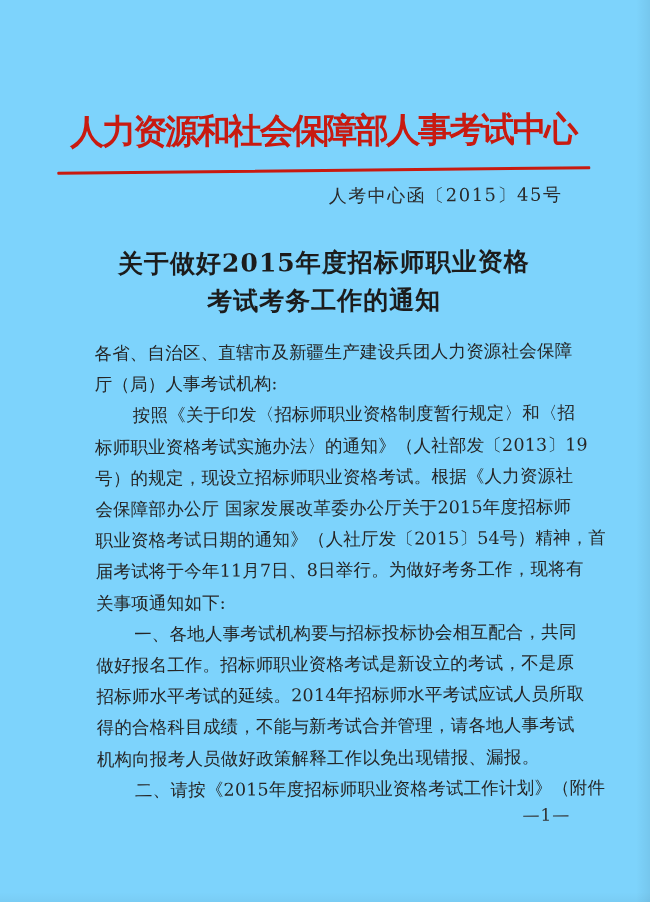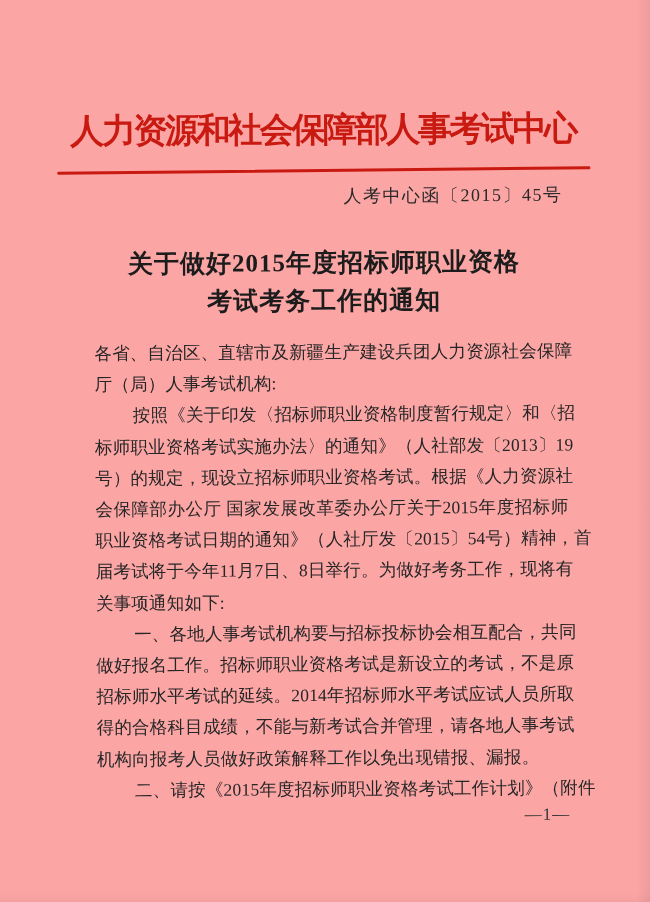--- a/index.html
+++ b/index.html
@@ -8,23 +8,22 @@
     width: 650px;
     height: 902px;
     background: #ffffff;
     font-family: "DejaVu Serif", "Liberation Serif", serif;
     overflow: hidden;
   }
   .page {
     position: relative;
     width: 650px;
     height: 902px;
-    background: #fca5a5;
+    background: #7dd3fc;
     overflow: hidden;
-    font-family: Liberation Serif, serif;
   }
   
   .page::after {
     content: "";
     position: absolute;
     top: 0;
     right: 0;
     width: 14px;
     height: 100%;
     background: linear-gradient(to right, rgba(0,0,0,0), rgba(0,0,0,0.06));

